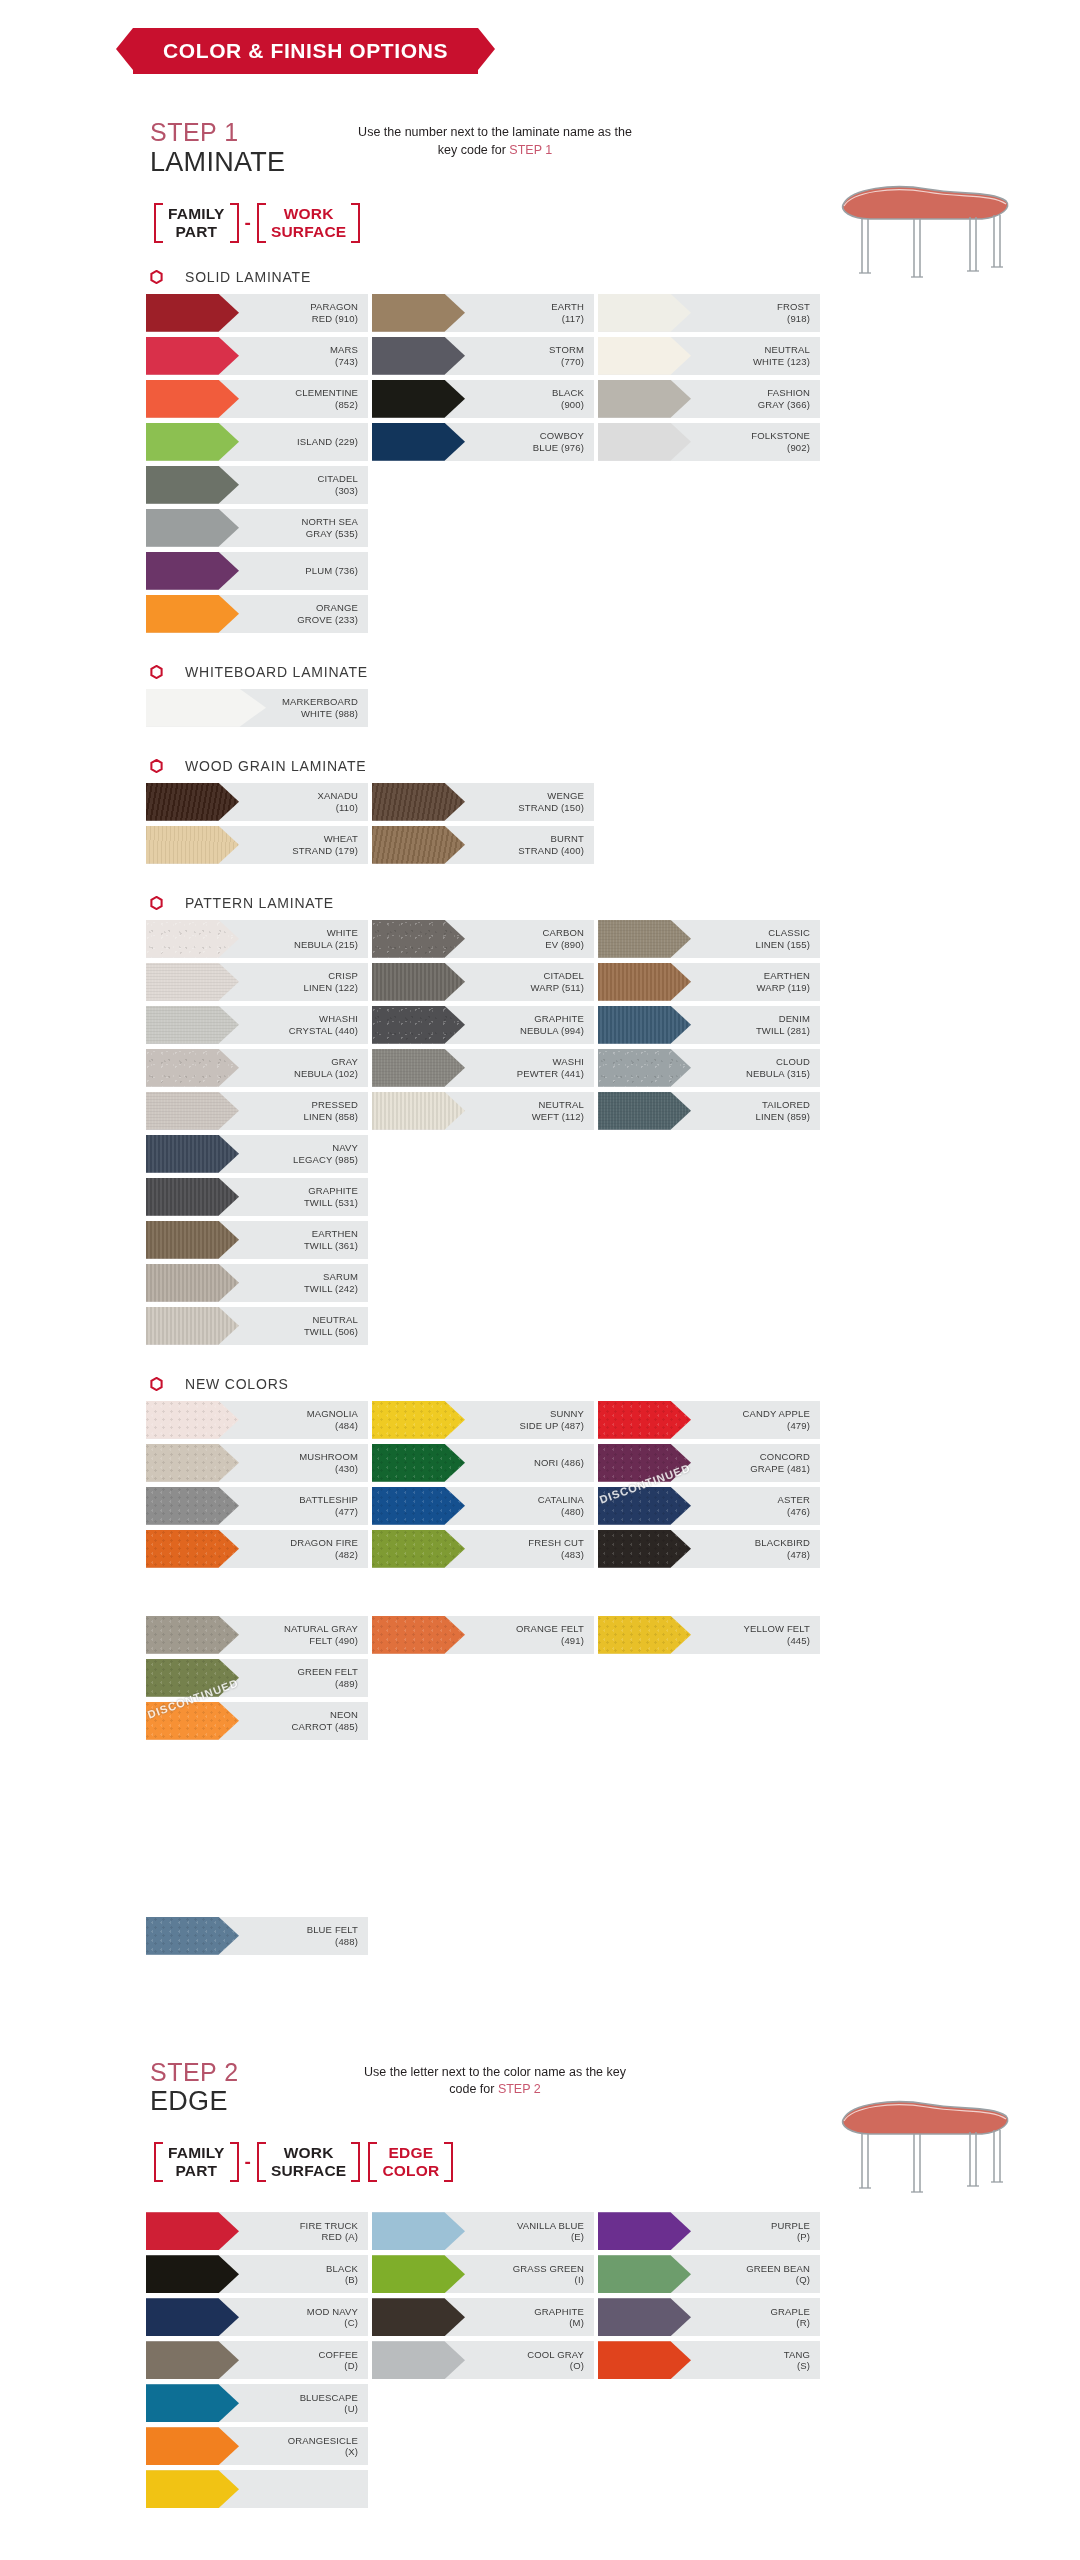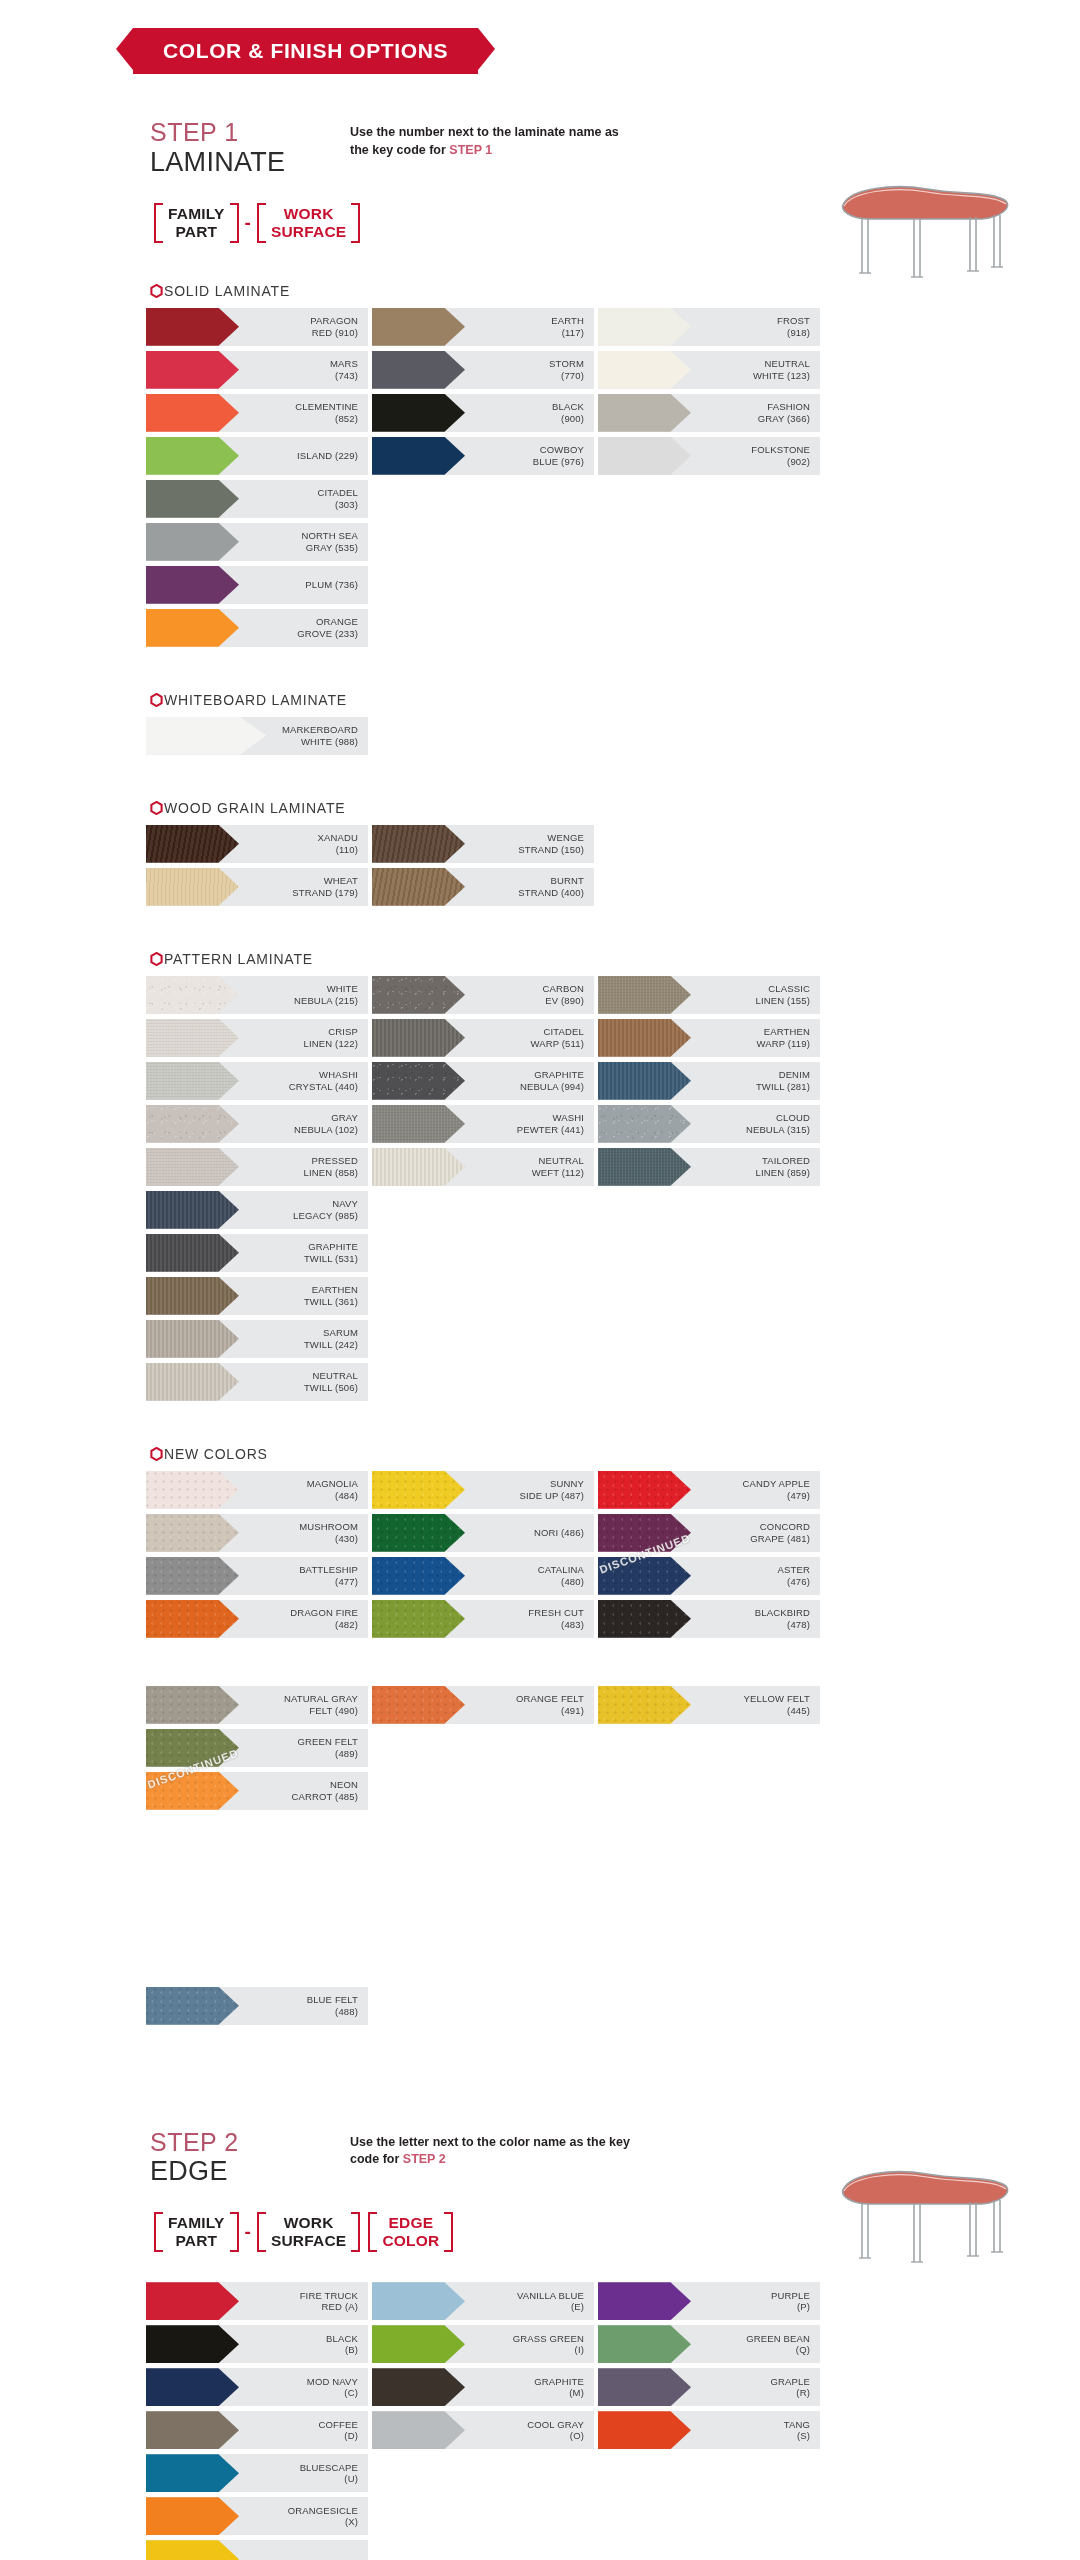--- a/index.html
+++ b/index.html
@@ -53,24 +53,25 @@
   .step-name {
     color: #2b2b2b;
     font-size: 27px;
     letter-spacing: 0.3px;
     line-height: 1.12;
     font-weight: 400;
   }
   .step-desc {
     font-size: 12.5px;
     line-height: 1.42;
-    font-weight: bold;
+    font-weight: normal;
     color: #231f20;
     padding-top: 6px;
     max-width: 290px;
+    text-align: center;
   }
   .step-desc .hl { color: #c8566e; }
 
   
   .formula {
     padding-left: 150px;
     margin-top: 26px;
     display: flex;
     align-items: center;
   }
@@ -100,25 +101,25 @@
   .ftext.dark { color: #231f20; }
   .ftext.red { color: #c8102e; }
   .fdash {
     color: #c8102e; font-weight: bold; font-size: 19px;
     padding: 0 2px; align-self: center;
   }
 
   
   .grp-head {
     padding-left: 150px;
-    margin-top: 40px;
+    margin-top: 26px;
     margin-bottom: 9px;
     display: flex;
     align-items: center;
-    gap: 1px;
+    gap: 22px;
   }
   .hexicon { width: 13px; height: 14px; flex: none; display: block; }
   .grp-title {
     font-size: 14px;
     letter-spacing: 0.8px;
     color: #3a3a3a;
     font-weight: 400;
   }
 
   

